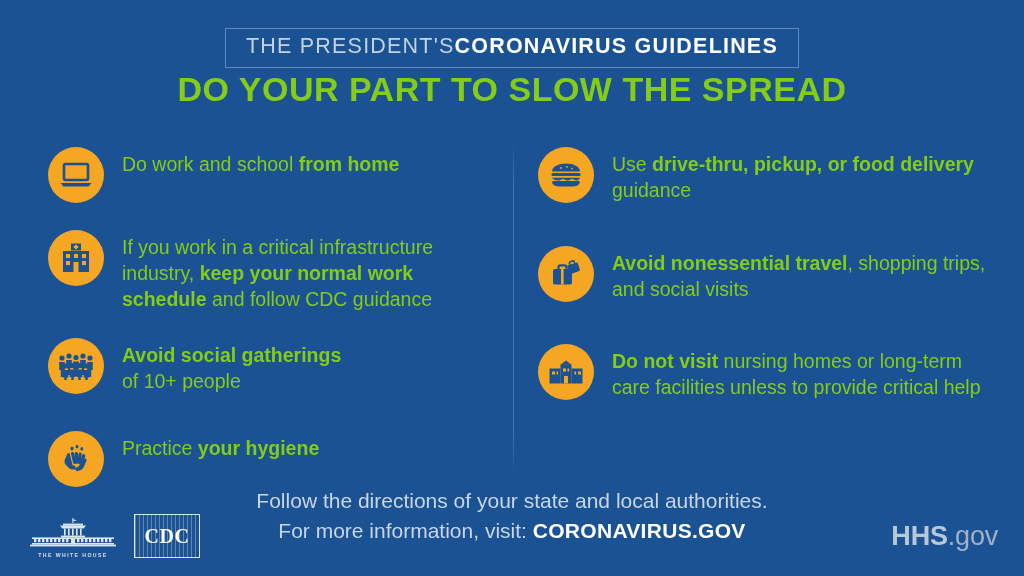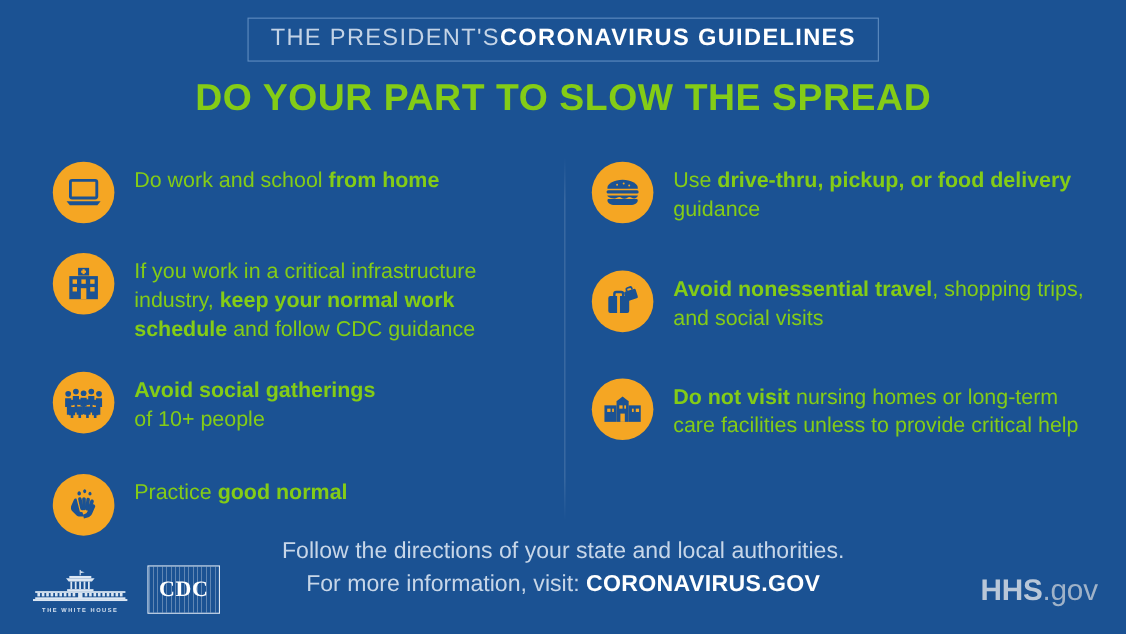--- a/index.html
+++ b/index.html
@@ -5,21 +5,21 @@
   html,body{margin:0;padding:0;}
   body{
     width:1024px;height:576px;overflow:hidden;
     background:#1b5293;
     font-family:"Liberation Sans", sans-serif;
     -webkit-font-smoothing:antialiased;
   }
   .poster{position:relative;width:1024px;height:576px;background:#1b5293;}
 
   
-  .banner-wrap{position:absolute;left:0;right:0;top:16px;display:flex;justify-content:center;}
+  .banner-wrap{position:absolute;left:0;right:0;top:28px;display:flex;justify-content:center;}
   .banner{
     border:1px solid #5f8cc0;
     padding:7px 20px 9px 20px;
     display:flex;align-items:baseline;gap:0;
     white-space:nowrap;
   }
   .banner span{font-size:21.5px;letter-spacing:1.2px;line-height:1;}
   .banner .lt{color:#c3d3e6;font-weight:400;}
   .banner .bd{color:#ffffff;font-weight:700;}
 
@@ -196,21 +196,21 @@
               <path d="M9.6 10.4c-.8-.6-1.9-.3-2.3.6l-2.4 5.6c-.8 1.9-.4 4.1 1.1 5.5l3.2 3.1c1 .9 2.2 1.4 3.5 1.4h3.4l-1.1-3.9-2.4-.4-1.2-4.8-1.8-7.1z"></path>
               <path d="M12.3 9.1c-.9.2-1.4 1-1.2 1.9l1.9 8.6c.2.9 1 1.5 1.9 1.3.9-.2 1.4-1 1.2-1.9l-1.9-8.6c-.2-.9-1-1.5-1.9-1.3z"></path>
               <path d="M16.3 9.1c-.9 0-1.6.8-1.6 1.7l.2 8.4c0 .9.8 1.6 1.7 1.6s1.6-.8 1.6-1.7l-.2-8.4c0-.9-.8-1.6-1.7-1.6z"></path>
               <path d="M20.3 9.6c-.9-.1-1.7.5-1.8 1.4l-1 8.2c-.1.9.5 1.7 1.4 1.8.9.1 1.7-.5 1.8-1.4l1-8.2c.1-.9-.5-1.7-1.4-1.8z"></path>
               <path d="M24.2 11.2c-.9-.3-1.8.2-2.1 1l-2.6 7.9c-.3.9.2 1.8 1 2.1.9.3 1.8-.2 2.1-1l2.6-7.9c.3-.9-.2-1.8-1-2.1z"></path>
               <path d="M25.5 15.6c.9.4 1.3 1.4.9 2.3l-2.6 6c-.8 1.8-2.3 3.1-4.2 3.6l-3.3.8-.9-3.4 3.1-1.4 4.7-7c.4-.9 1.4-1.3 2.3-.9z"></path>
             </g>
           </svg>
         </div>
         <div class="itext">
-          <span>Practice </span><b>good normal</b>
+          <span>Practice </span><b>your hygiene</b>
         </div>
       </div>
 
     </div>
 
     <div class="col col-right">
 
       <div class="item" style="margin-top:4px;">
         <div class="badge">
           <svg width="34" height="26" viewBox="0 0 34 26" aria-hidden="true">

